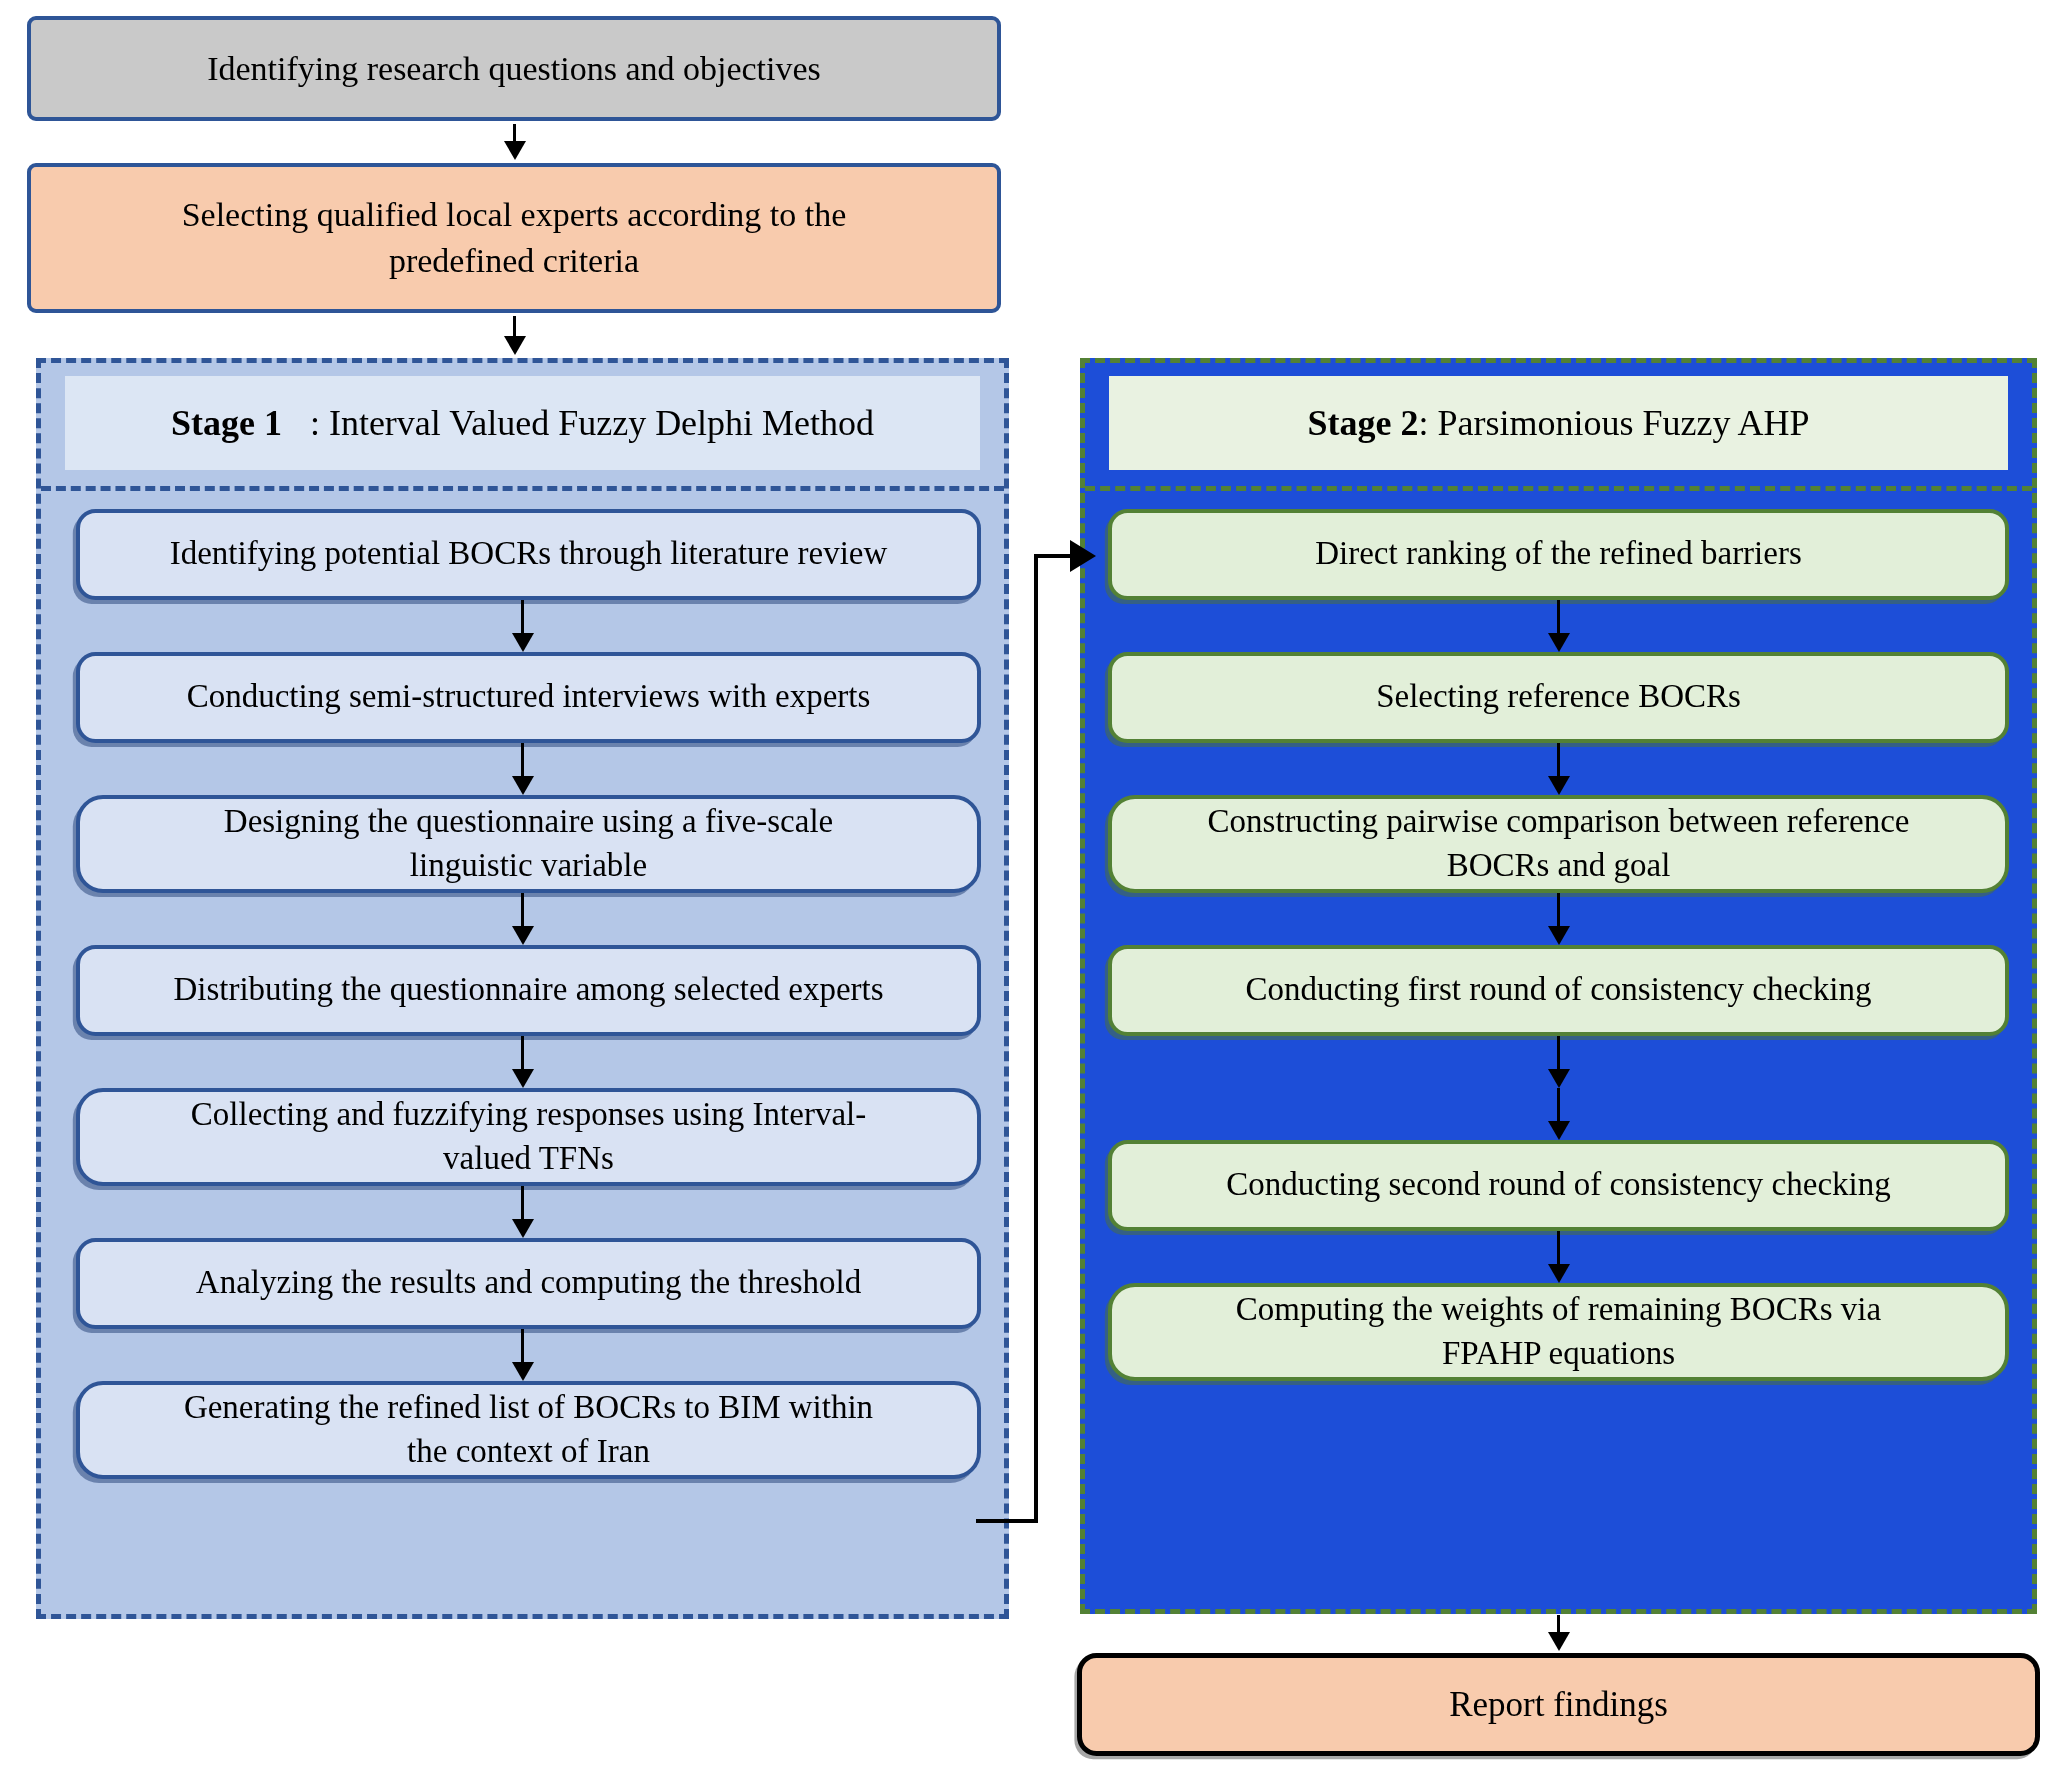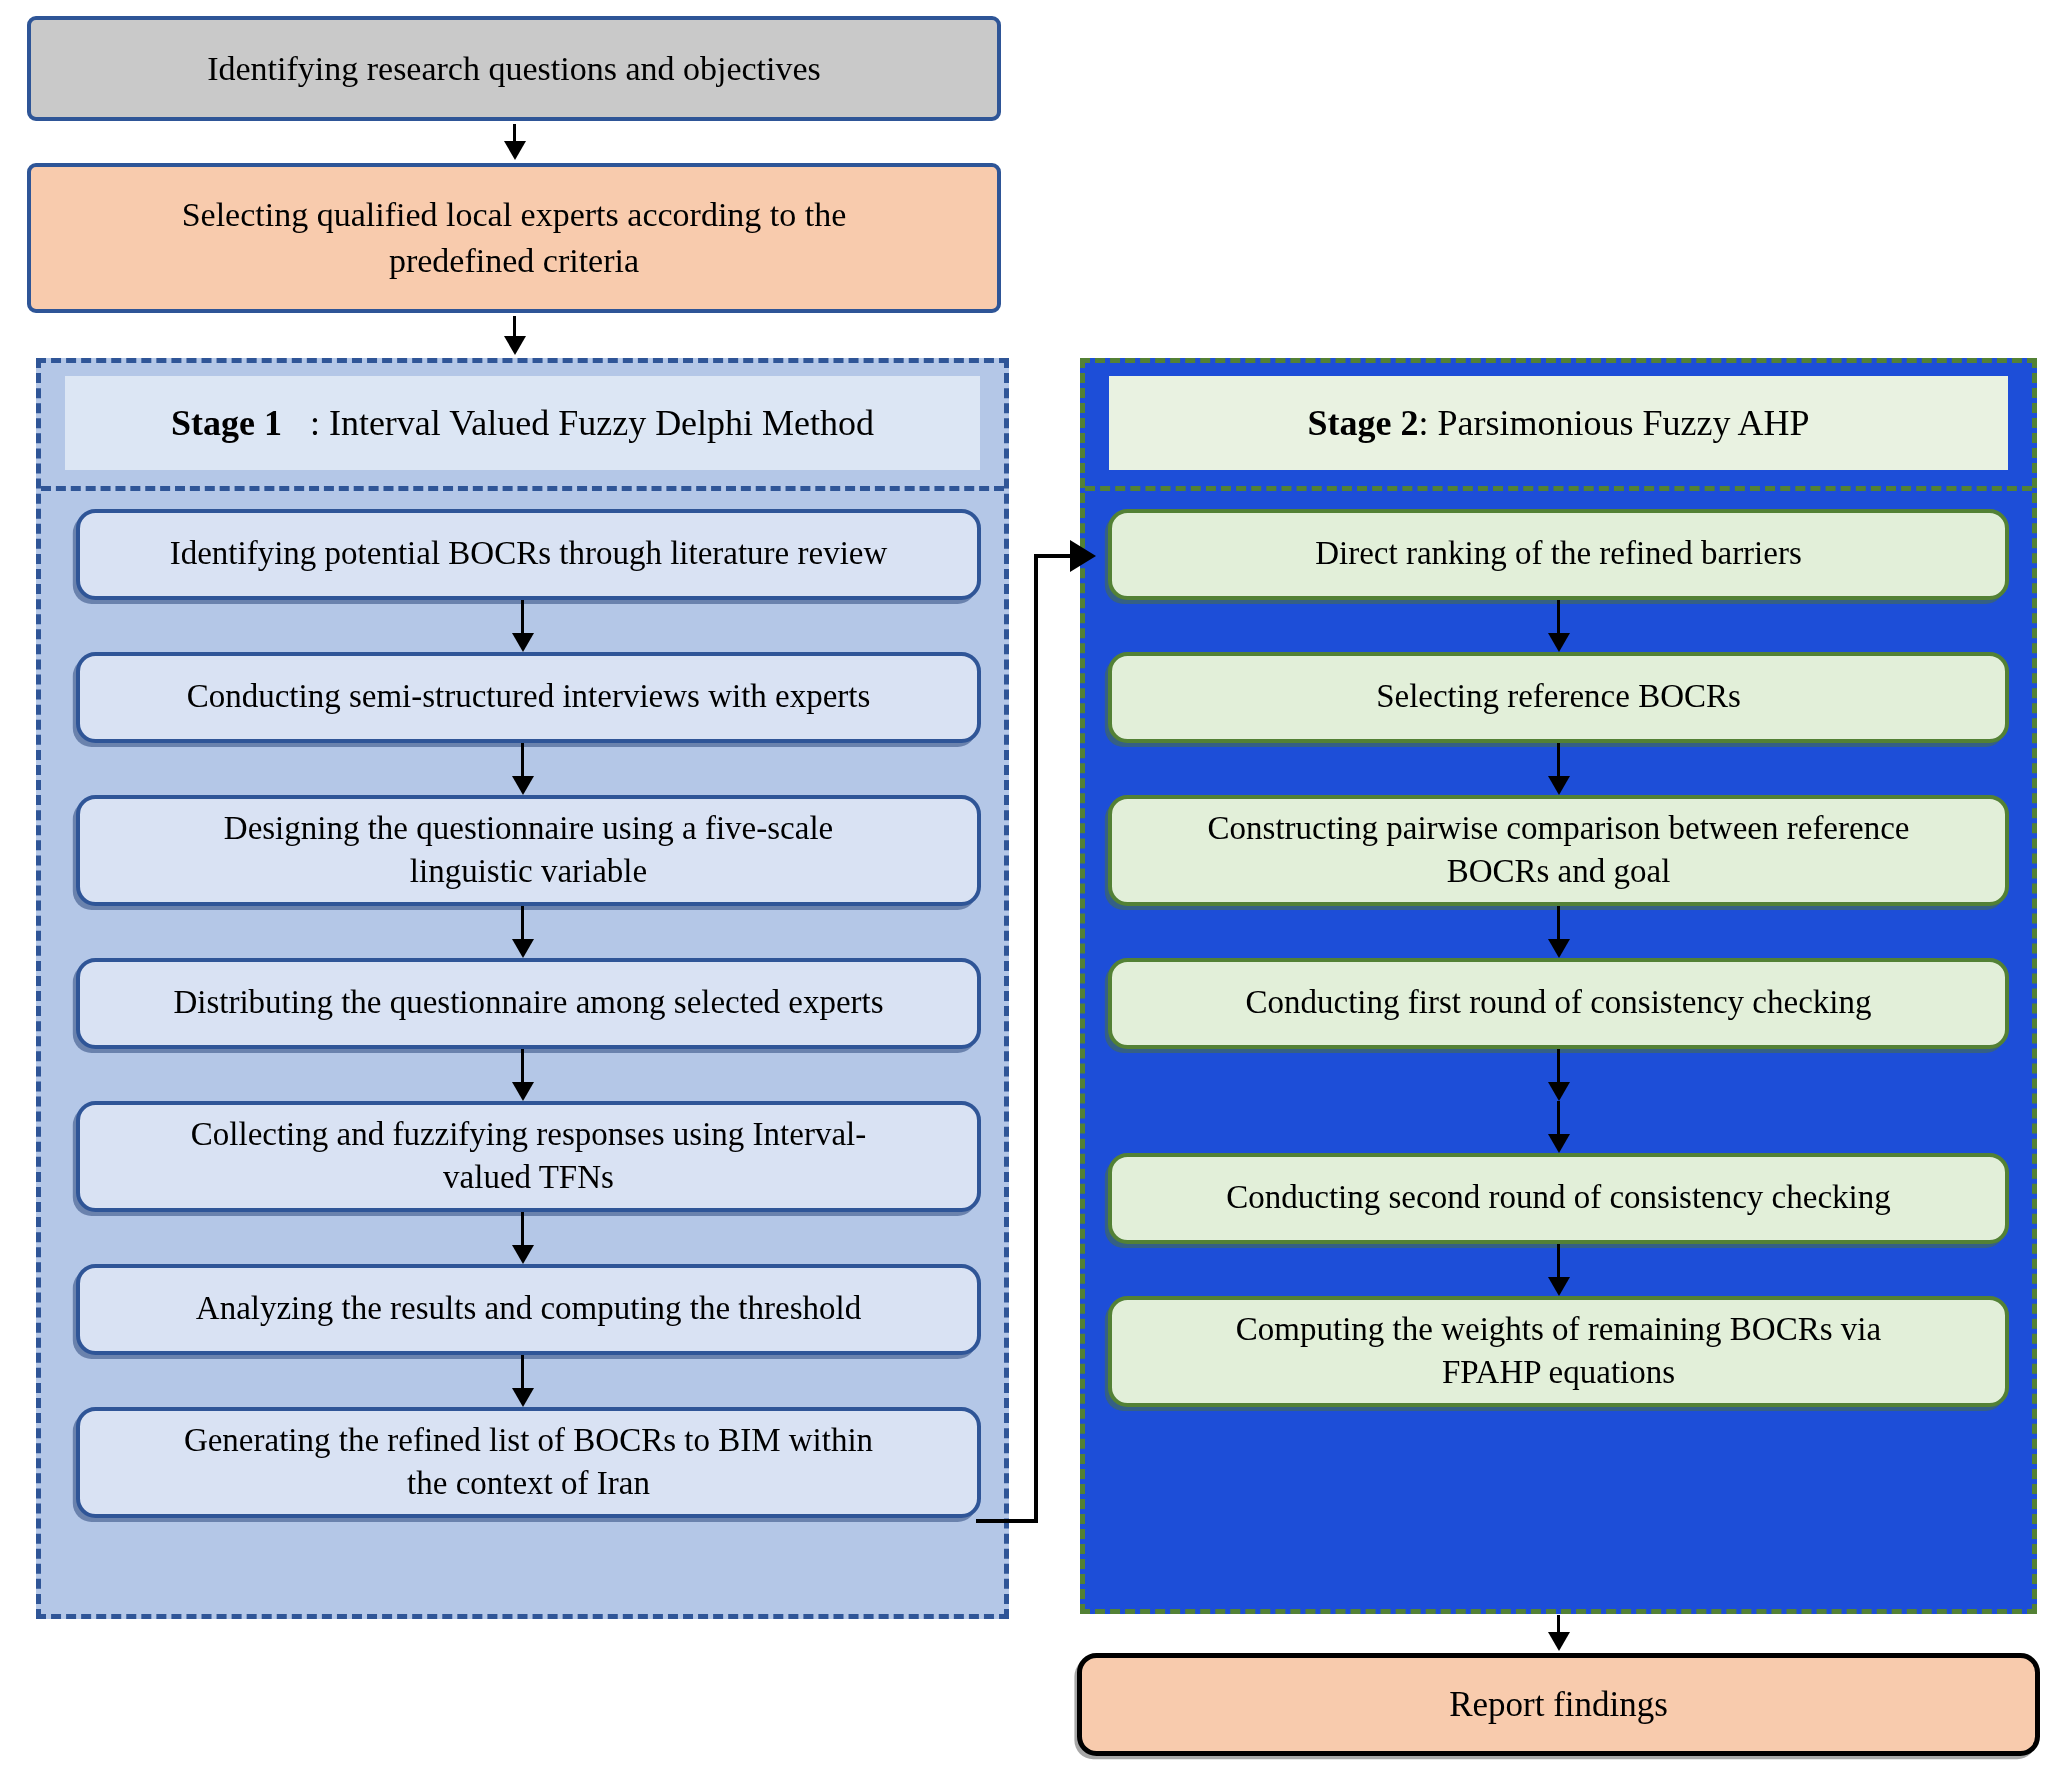--- a/index.html
+++ b/index.html
@@ -84,21 +84,21 @@
   .stage2 .stage-sep { border-color: #538135; }
 
   .steps { margin-top: 18px; display: flex; flex-direction: column; }
   .step {
     height: 91px; flex: 0 0 auto;
     display: flex; flex-direction: column; justify-content: center;
     text-align: center; border-radius: 19.5px;
     font-size: 33px; line-height: 1.32;
     border: 4.6px solid;
   }
-  .step.tall { height: 111px; }
+  .step.tall { height: 98px; border-radius: 27px; }
   .step .line { display: block; }
   .stage1 .step {
     background: #D9E2F3; border-color: #2F5597;
     box-shadow: -3.9px 4.6px 0 -0.7px rgba(46, 73, 125, 0.55);
     margin-left: 12px;
   }
   .stage2 .step {
     background: #E2EFD9; border-color: #538135;
     box-shadow: -3.9px 4.6px 0 -0.7px rgba(77, 114, 50, 0.5);
   }

